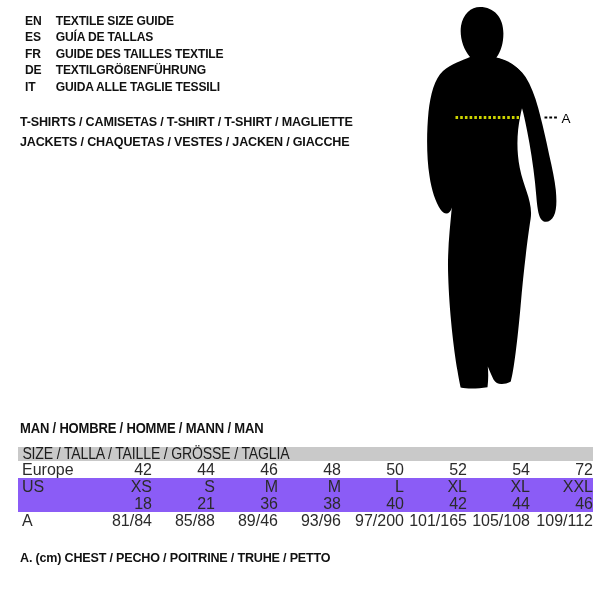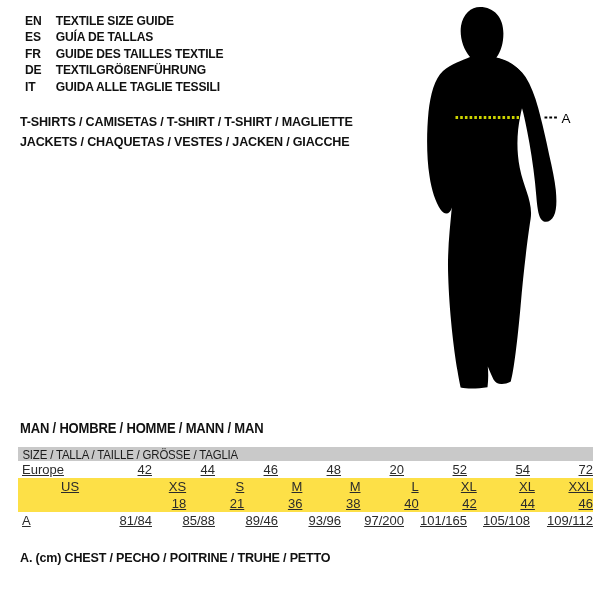--- a/index.html
+++ b/index.html
@@ -12,25 +12,25 @@
   .lang-block{position:absolute;left:25px;top:13px;font-size:13px;font-weight:700;line-height:16.4px;}
   .lang-row{display:flex;}
   .lang-code{width:33px;}
   
   .cats{position:absolute;left:20px;top:112px;font-size:13.5px;font-weight:700;line-height:19.5px;white-space:nowrap;}
   
   .figure-wrap{position:absolute;left:400px;top:0;width:200px;height:400px;}
   
   .man-heading{position:absolute;left:20px;top:420px;font-size:14px;font-weight:700;white-space:nowrap;}
   
-  .size-table{position:absolute;left:18px;top:447px;width:575px;font-size:13px;color:#2b2b2b;}
+  .size-table{position:absolute;left:18px;top:447px;width:575px;font-size:16px;color:#2b2b2b;}
   .st-header{background:#c9c9c9;height:14px;display:flex;align-items:center;color:#1c1c1c;}
   .st-header span{padding-left:5px;transform:scaleX(0.88);transform-origin:0 50%;letter-spacing:-0.2px;white-space:nowrap;}
-  .st-row{display:flex;height:17px;align-items:center;text-decoration:underline;}
-  .st-row.alt{background:#fde047;padding-left:39px;}
+  .st-row{display:flex;height:17px;align-items:center;}
+  .st-row.alt{background:#8b5cf6;}
   .st-label{width:71px;padding-left:4px;box-sizing:border-box;}
   .st-cell{flex:1;text-align:right;}
   
   .footnote{position:absolute;left:20px;top:550px;font-size:13.5px;font-weight:700;white-space:nowrap;}
 </style>
 </head>
 <body>
 
 <div id="stage">
 
@@ -118,21 +118,21 @@
   <div class="size-table">
     <div class="st-header">
       <span>SIZE / TALLA / TAILLE / GRÖSSE / TAGLIA</span>
     </div>
     <div class="st-row">
       <span class="st-label">Europe</span>
       <span class="st-cell">42</span>
       <span class="st-cell">44</span>
       <span class="st-cell">46</span>
       <span class="st-cell">48</span>
-      <span class="st-cell">20</span>
+      <span class="st-cell">50</span>
       <span class="st-cell">52</span>
       <span class="st-cell">54</span>
       <span class="st-cell">72</span>
     </div>
     <div class="st-row alt">
       <span class="st-label">US</span>
       <span class="st-cell">XS</span>
       <span class="st-cell">S</span>
       <span class="st-cell">M</span>
       <span class="st-cell">M</span>

